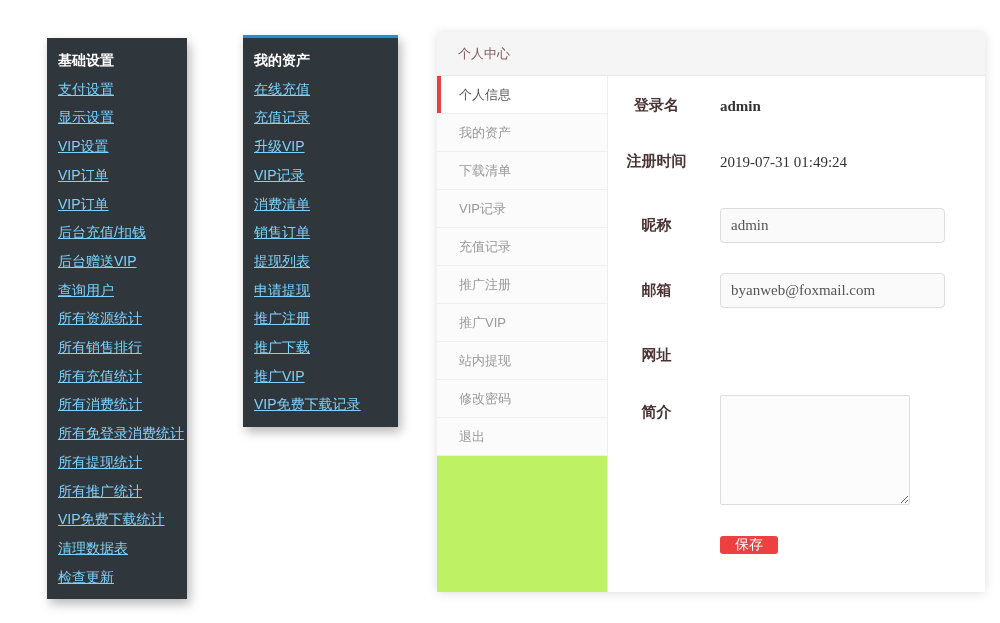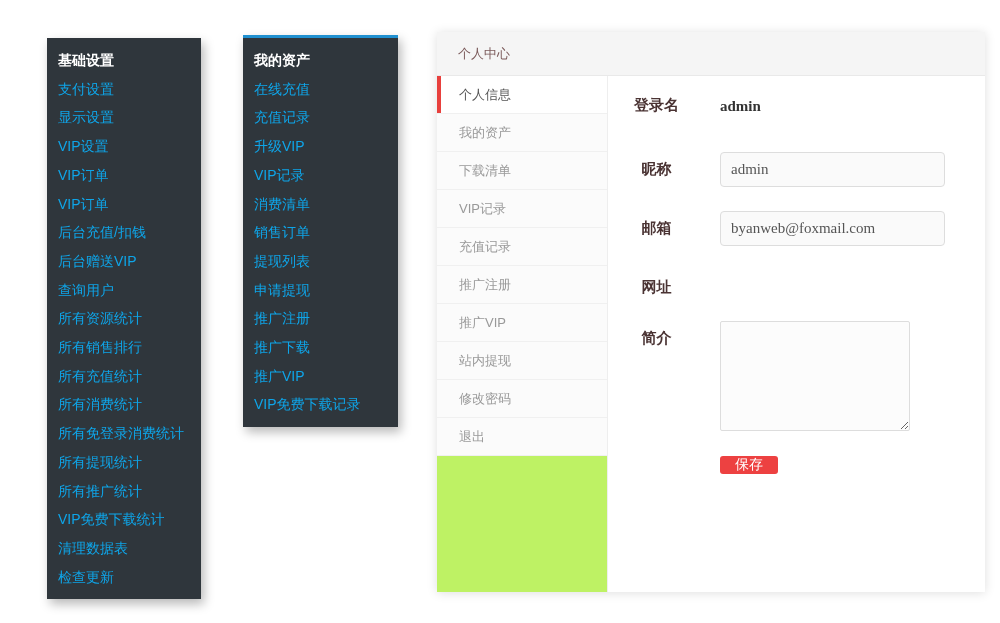--- a/index.html
+++ b/index.html
@@ -3,26 +3,26 @@
 <meta charset="utf-8">
 <style>
   * { margin:0; padding:0; box-sizing:content-box; }
   html,body { width:1000px; height:623px; background:#ffffff; overflow:hidden;
               font-family:"Liberation Sans", sans-serif; }
   body { position:relative; }
 
   
   .dark-menu { position:absolute; background:#2f363c; padding:8px 0;
                box-shadow:3px 5px 10px rgba(0,0,0,.28); }
-  #left-menu   { left:47px;  top:38px; width:154px; }
+  #left-menu   { left:47px;  top:38px; width:140px; }
   #middle-menu { left:243px; top:35px; width:155px; border-top:3px solid #2090d0; }
   .menu-header { color:#ffffff; font-weight:bold; font-size:14px;
                  line-height:28.7px; padding:0 10px 0 11px; white-space:nowrap; }
-  .menu-item   { color:#0ea5e9; font-size:14px; line-height:28.7px;
-                 padding:0 10px 0 11px; white-space:nowrap; cursor:pointer; }
+  .menu-item   { color:#7dd3fc; font-size:14px; line-height:28.7px;
+                 padding:0 10px 0 11px; white-space:nowrap; cursor:pointer;text-decoration:underline; }
 
   
   #panel { position:absolute; left:437px; top:32px; width:548px; height:560px;
            background:#ffffff; box-shadow:0 1px 10px rgba(0,0,0,.13); }
   .panel-header { height:43px; line-height:43px; background:#f5f5f5;
                   border-bottom:1px solid #e9e9e9; padding-left:21px;
                   color:#7b5a5a; font-size:13px; }
   .panel-body { display:flex; height:516px; }
 
   
@@ -31,21 +31,21 @@
          font-size:13px; color:#999999; border-bottom:1px solid #f0f0f0;
          background:#fbfbfb; cursor:pointer; }
   .tab.active { background:#ffffff; color:#555555; }
   .tab.active::before { content:""; position:absolute; left:0; top:0; bottom:0;
                         width:4px; background:#e8403d; }
 
   
   .form-col { flex:1; padding-top:20px; font-family:"Liberation Serif", serif; }
   .form-row { display:flex; align-items:flex-start; }
   .form-row.static { margin-bottom:36px; }
-  .form-row.field  { margin-bottom:24px; }
+  .form-row.field  { margin-bottom:30px; }
   .form-label { width:97px; text-align:center; font-weight:bold; font-size:15px;
                 color:#4a3333; flex:none; }
   .form-row.field .form-label { padding-top:8px; }
   .form-value { margin-left:15px; font-size:15px; color:#333333; line-height:20px; }
   .form-value.bold { font-weight:bold; }
   .form-input { margin-left:15px; width:203px; padding:8px 10px; height:17px;
                 background:#fafafa; border:1px solid #dddddd; border-radius:4px;
                 font-family:"Liberation Serif", serif; font-size:15px; color:#555555; }
   .form-textarea { margin-left:15px; width:168px; height:88px; padding:10px;
                    background:#fcfcfc; border:1px solid #dddddd; border-radius:2px;
@@ -158,20 +158,24 @@
         <div class="tab">退出</div>
       </div>
 
     <div class="form-col">
 
       <div class="form-row static">
         <div class="form-label">登录名</div>
         <div class="form-value bold">admin</div>
       </div>
 
+      <div class="form-row static">
+        <div class="form-label">注册时间</div>
+        <div class="form-value">2019-07-31 01:49:24</div>
+      </div>
 
       <div class="form-row field">
         <div class="form-label">昵称</div>
         <input class="form-input" type="text" value="admin" style="">
       </div>
 
       <div class="form-row field">
         <div class="form-label">邮箱</div>
         <input class="form-input" type="text" value="byanweb@foxmail.com" style="">
       </div>

